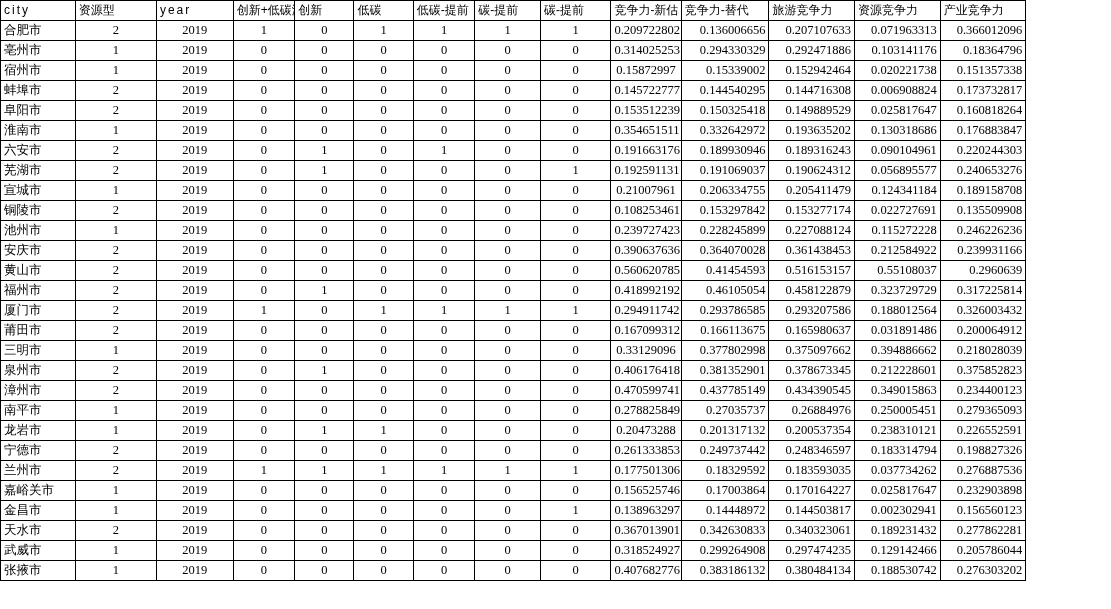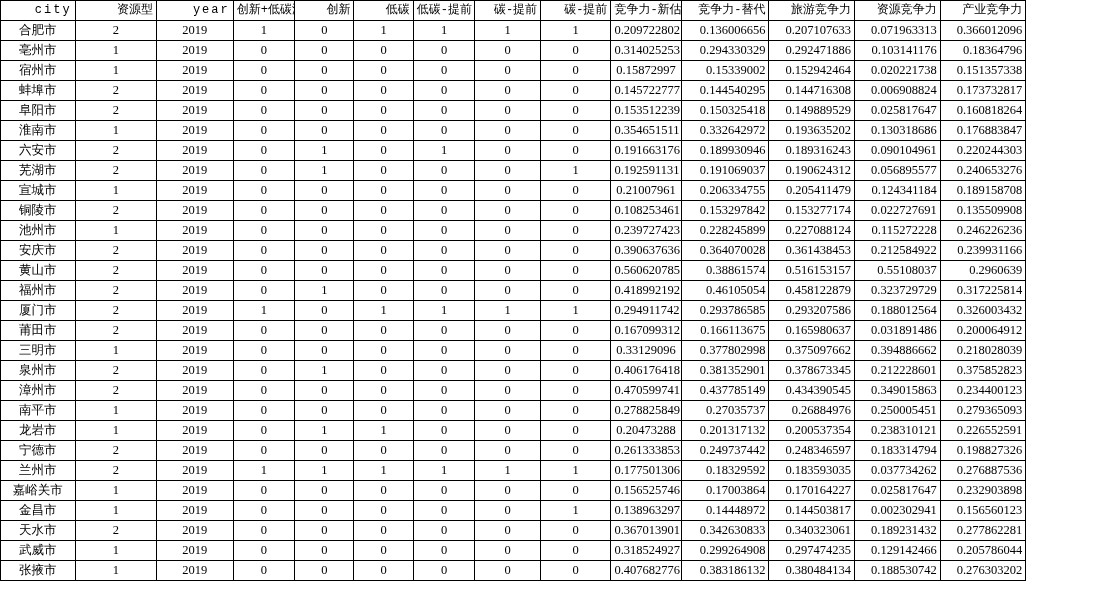--- a/index.html
+++ b/index.html
@@ -24,34 +24,34 @@
   table.data-grid td {
     border: 1px solid #000000;
     padding: 0 3px;
     height: 19px;
     line-height: 19px;
     overflow: hidden;
     white-space: nowrap;
     font-weight: normal;
   }
   table.data-grid thead th {
-    text-align: right;
-    font-family: Liberation Mono, monospace;
+    text-align: left;
+    font-family: Liberation Sans, sans-serif;
     font-size: 12px;
     letter-spacing: 0px;
   }
   table.data-grid thead th.hdr-city {
     letter-spacing: 2px;
   }
   table.data-grid thead th.hdr-year {
     letter-spacing: 2px;
     margin-left: 43px;
   }
   td.c-city {
-    text-align: center;
+    text-align: left;
     font-family: "Liberation Sans", sans-serif;
     font-size: 12.5px;
   }
   td.c-num-center {
     text-align: center;
   }
   td.c-num-right {
     text-align: right;
     font-family: "Liberation Serif", serif;
     font-size: 12.5px;
@@ -309,21 +309,21 @@
         <td class="c-city">黄山市</td>
         <td class="c-num-center">2</td>
         <td class="c-num-center">2019</td>
         <td class="c-num-center">0</td>
         <td class="c-num-center">0</td>
         <td class="c-num-center">0</td>
         <td class="c-num-center">0</td>
         <td class="c-num-center">0</td>
         <td class="c-num-center">0</td>
         <td class="c-num-center">0.560620785</td>
-        <td class="c-num-right">0.38861574</td>
+        <td class="c-num-right">0.41454593</td>
         <td class="c-num-right">0.516153157</td>
         <td class="c-num-right">0.55108037</td>
         <td class="c-num-right">0.2960639</td>
       </tr>
       <tr>
         <td class="c-city">福州市</td>
         <td class="c-num-center">2</td>
         <td class="c-num-center">2019</td>
         <td class="c-num-center">0</td>
         <td class="c-num-center">1</td>

